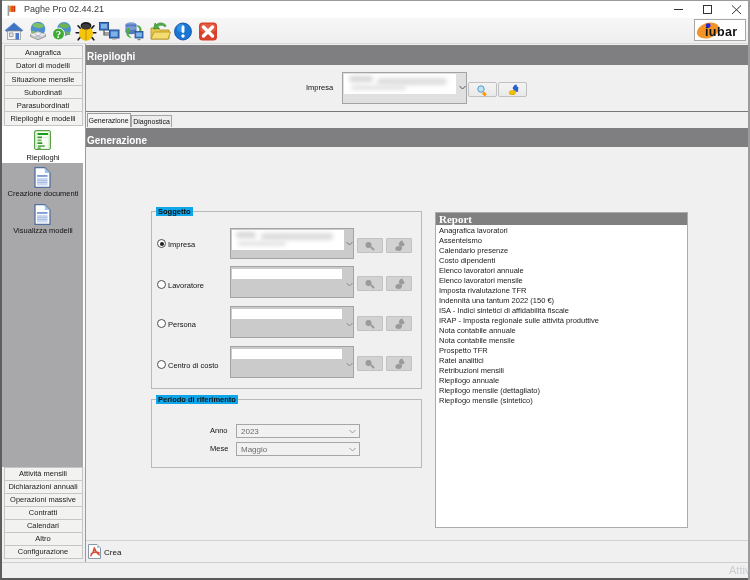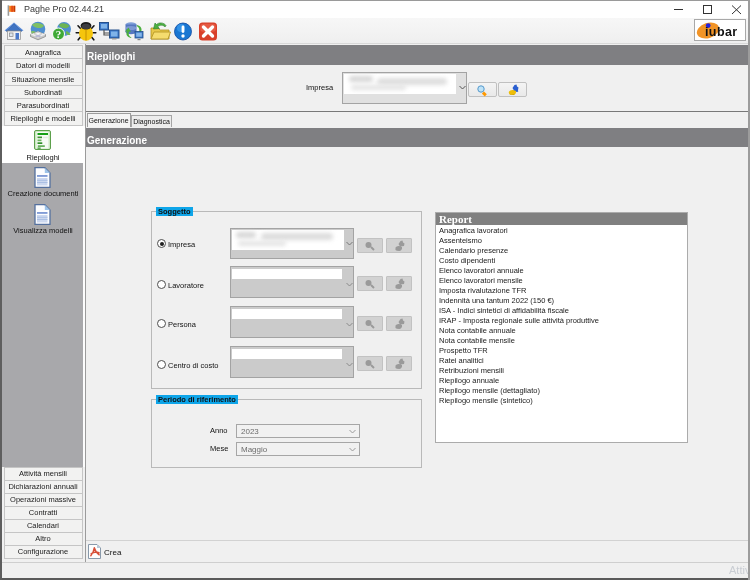--- a/index.html
+++ b/index.html
@@ -34,21 +34,21 @@
 .chev svg { display:block; }
 .btn-on { position:absolute; width:29px; height:15px; background:linear-gradient(#f4f4f4,#e9e9e9); border:1px solid #c0c0c0; border-radius:2px; }
 .btn-off { position:absolute; width:26px; height:15px; background:#d2d2d2; border:1px solid #c2c2c2; border-radius:1px; }
 .grp { position:absolute; border:1px solid #b9b9b9; }
 .grp-lbl { position:absolute; top:-5px; left:4px; background:#0ea5e9; padding:0 2px; font-size:7.5px; font-weight:bold; color:#111; }
 .radio { position:absolute; width:9px; height:9px; border:1px solid #4e4e4e; border-radius:50%; background:#fff; }
 .radio.sel::after { content:""; position:absolute; left:1.5px; top:1.5px; width:4px; height:4px; border-radius:50%; background:#1f1f1f; }
 .rlbl { position:absolute; font-size:7.5px; color:#111; }
 .blur1 { position:absolute; filter:blur(2px); background:#d6d6d6; border-radius:4px; }
 
-.report { position:absolute; left:349px; top:168px; width:253px; height:231px; background:#fff; border:1px solid #ababab; }
+.report { position:absolute; left:349px; top:168px; width:253px; height:316px; background:#fff; border:1px solid #ababab; }
 .rhead { position:absolute; left:0; top:0; width:251px; height:12px; background:#808080; color:#fff;
   font-family:"Liberation Serif", serif; font-weight:bold; font-size:11px; line-height:12px; padding-left:3px; }
 .ritem { font-size:7.5px; color:#1a1a1a; height:10px; line-height:10px; padding-left:3px; white-space:nowrap; }
 
 .tab1 { position:absolute; left:0.5px; top:69px; width:44px; height:14px; background:#f4f4f4; border:1px solid #9d9d9d; border-bottom:none;
   font-size:7px; color:#111; text-align:center; line-height:13px; z-index:2; }
 .tab2 { position:absolute; left:45px; top:71px; width:41px; height:12px; background:#ececec; border:1px solid #a5a5a5; border-bottom:none;
   font-size:7px; color:#111; text-align:center; line-height:11px; }
 .sep { position:absolute; left:0; width:663px; height:1px; background:#d4d4d4; }
 .statusbar { position:absolute; left:1px; top:562px; width:748px; height:16px; background:#f0f0f0; border-top:1px solid #cfcfcf; }

